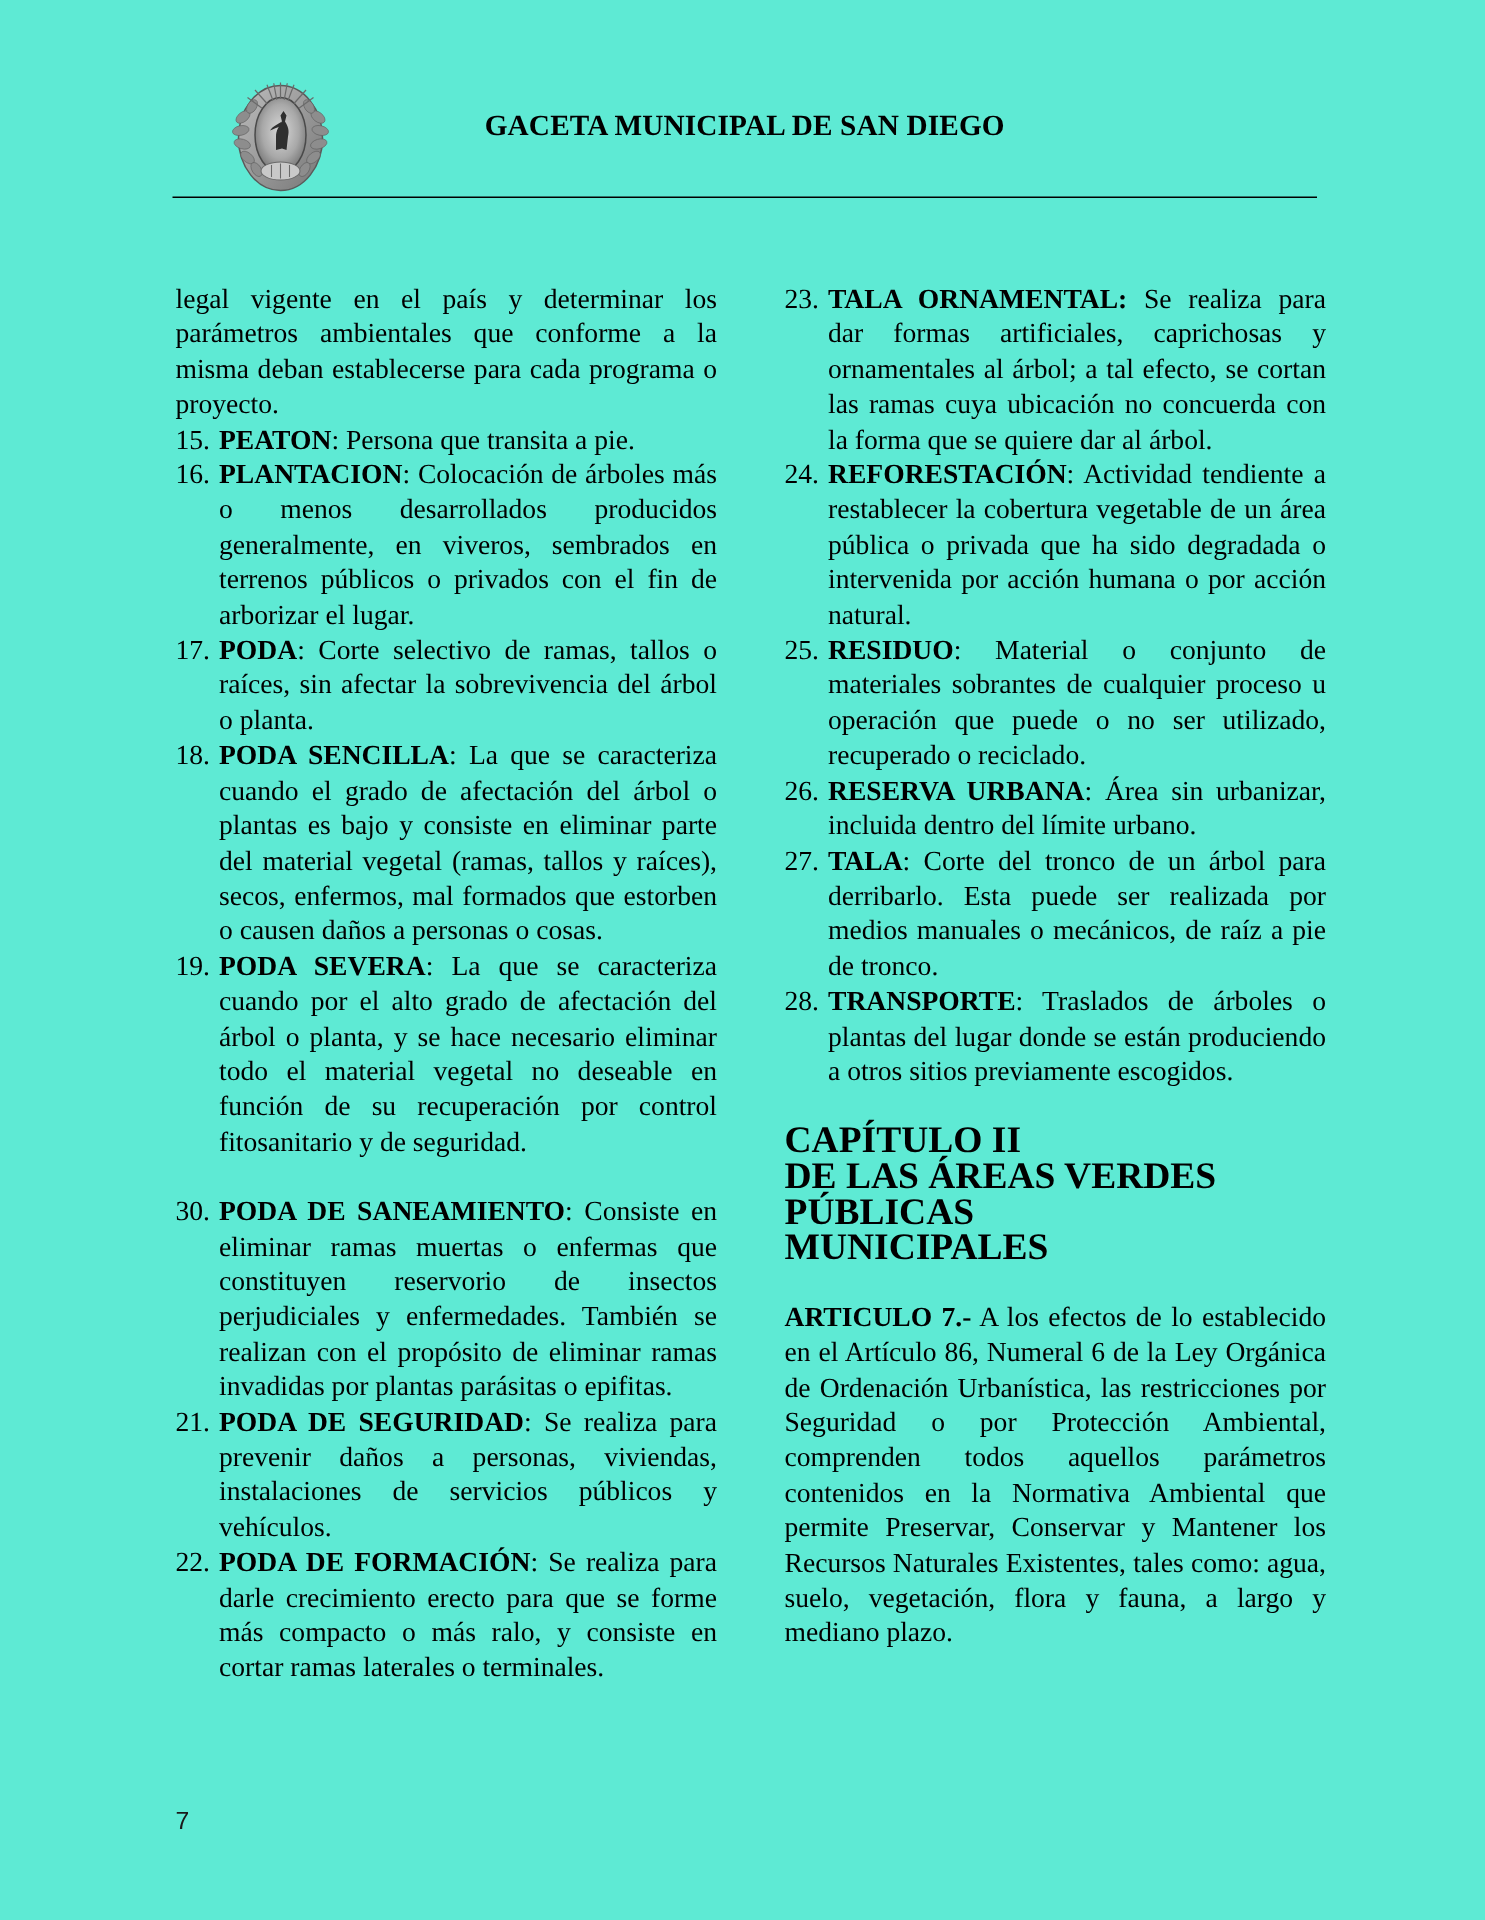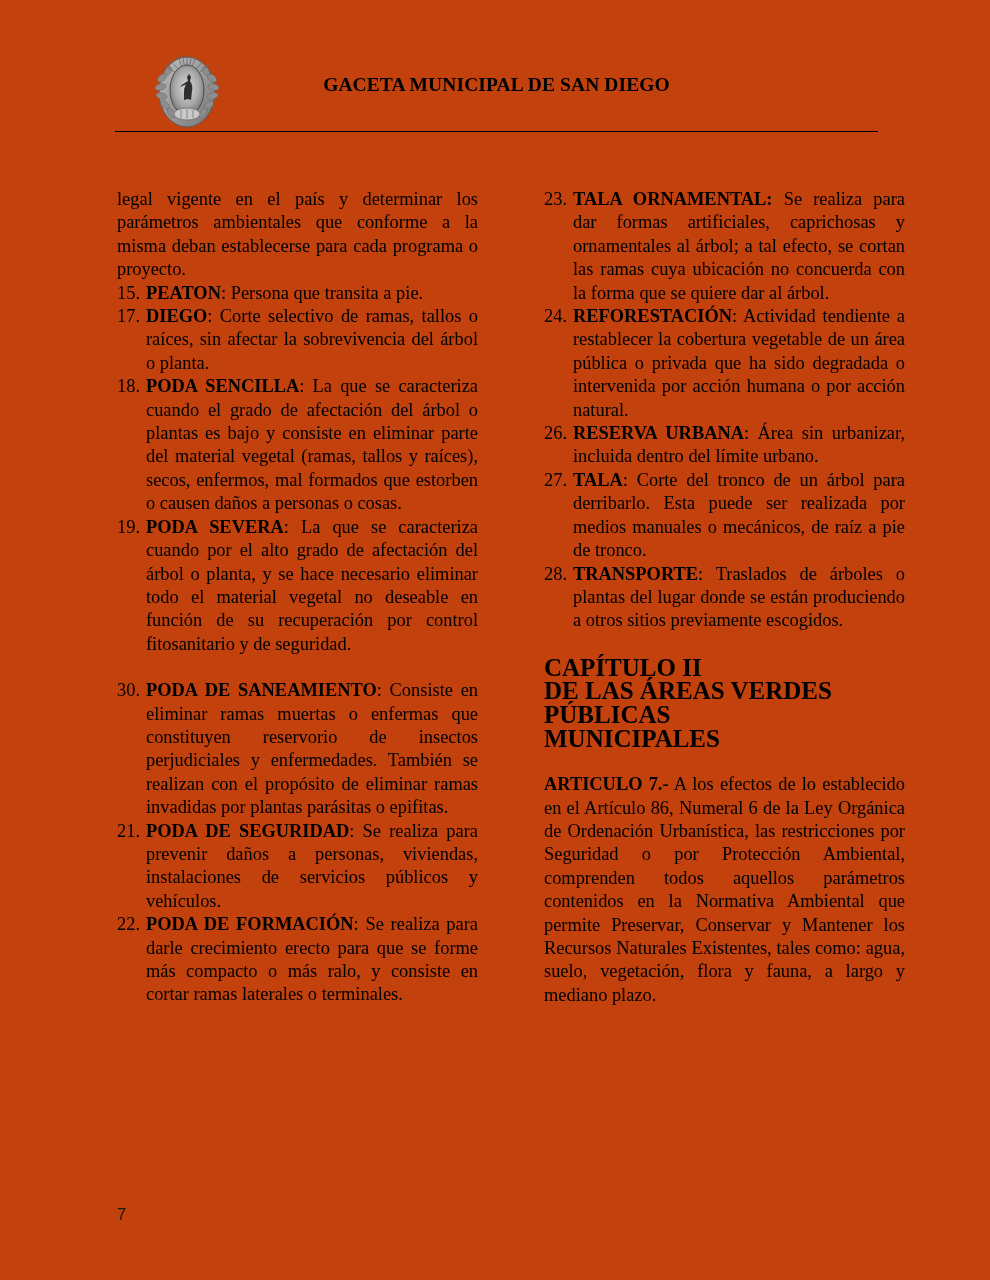--- a/index.html
+++ b/index.html
@@ -8,21 +8,21 @@
     background: #ffffff;
   }
   body {
     font-family: "Liberation Serif", serif;
     color: #000000;
   }
   .page {
     position: relative;
     width: 990px;
     height: 1280px;
-    background: #c2410c;
+    background: #5eead4;
     overflow: hidden;
   }
 
   
   .header {
     position: absolute;
     left: 115px;
     top: 48px;
     width: 763px;
     height: 82px;
@@ -59,21 +59,21 @@
     position: absolute;
     top: 152px;
     width: 361px;
     font-size: 18.4px;
     line-height: 23.4px;
     text-align: justify;
     text-justify: inter-word;
     margin-top: 36px;
   }
   .col-left  { left: 117px; }
-  .col-right { left: 544px; }
+  .col-right { left: 523px; }
 
   
   .para {
     margin: 0;
     text-align: justify;
     text-indent: 0;
     padding-left: 29px;
   }
   .para.flush { padding-left: 0; }
 
@@ -194,24 +194,28 @@
 
   <div class="col col-left">
 
     <p class="para flush">legal vigente en el país y determinar los parámetros ambientales que conforme a la misma deban establecerse para cada programa o proyecto.</p>
 
     <p class="item">
       <span class="num">15.</span>
       <b>PEATON</b><span>:</span><span> Persona que transita a pie.</span>
     </p>
 
+    <p class="item">
+      <span class="num">16.</span>
+      <b>PLANTACION</b><span>:</span><span> Colocación de árboles más o menos desarrollados producidos generalmente, en viveros, sembrados en terrenos públicos o privados con el fin de arborizar el lugar.</span>
+    </p>
 
     <p class="item">
       <span class="num">17.</span>
-      <b>DIEGO</b><span>:</span><span> Corte selectivo de ramas, tallos o raíces, sin afectar la sobrevivencia del árbol o planta.</span>
+      <b>PODA</b><span>:</span><span> Corte selectivo de ramas, tallos o raíces, sin afectar la sobrevivencia del árbol o planta.</span>
     </p>
 
     <p class="item">
       <span class="num">18.</span>
       <b>PODA SENCILLA</b><span>:</span><span> La que se caracteriza cuando el grado de afectación del árbol o plantas es bajo y consiste en eliminar parte del material vegetal (ramas, tallos y raíces), secos, enfermos, mal formados que estorben o causen daños a personas o cosas.</span>
     </p>
 
     <p class="item">
       <span class="num">19.</span>
       <b>PODA SEVERA</b><span>:</span><span> La que se caracteriza cuando por el alto grado de afectación del árbol o planta, y se hace necesario eliminar todo el material vegetal no deseable en función de su recuperación por control fitosanitario y de seguridad.</span>
@@ -240,20 +244,24 @@
     <p class="item">
       <span class="num">23.</span>
       <b>TALA ORNAMENTAL:</b><span></span><span> Se realiza para dar formas artificiales, caprichosas y ornamentales al árbol; a tal efecto, se cortan las ramas cuya ubicación no concuerda con la forma que se quiere dar al árbol.</span>
     </p>
 
     <p class="item">
       <span class="num">24.</span>
       <b>REFORESTACIÓN</b><span>:</span><span> Actividad tendiente a restablecer la cobertura vegetable de un área pública o privada que ha sido degradada o intervenida por acción humana o por acción natural.</span>
     </p>
 
+    <p class="item">
+      <span class="num">25.</span>
+      <b>RESIDUO</b><span>:</span><span> Material o conjunto de materiales sobrantes de cualquier proceso u operación que puede o no ser utilizado, recuperado o reciclado.</span>
+    </p>
 
     <p class="item">
       <span class="num">26.</span>
       <b>RESERVA URBANA</b><span>:</span><span> Área sin urbanizar,  incluida dentro del límite urbano.</span>
     </p>
 
     <p class="item">
       <span class="num">27.</span>
       <b>TALA</b><span>:</span><span> Corte del tronco de un árbol para derribarlo. Esta puede ser realizada por medios manuales o mecánicos, de raíz a pie de tronco.</span>
     </p>

